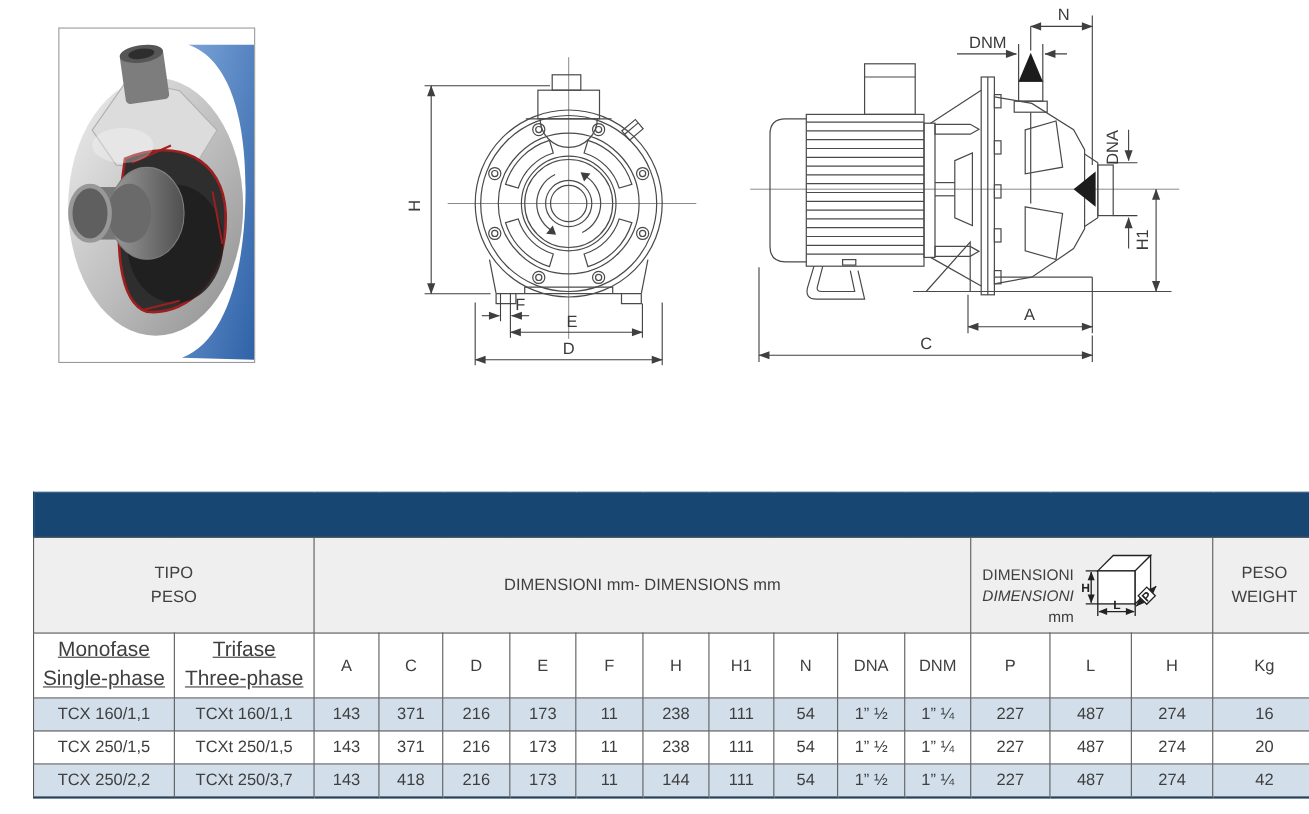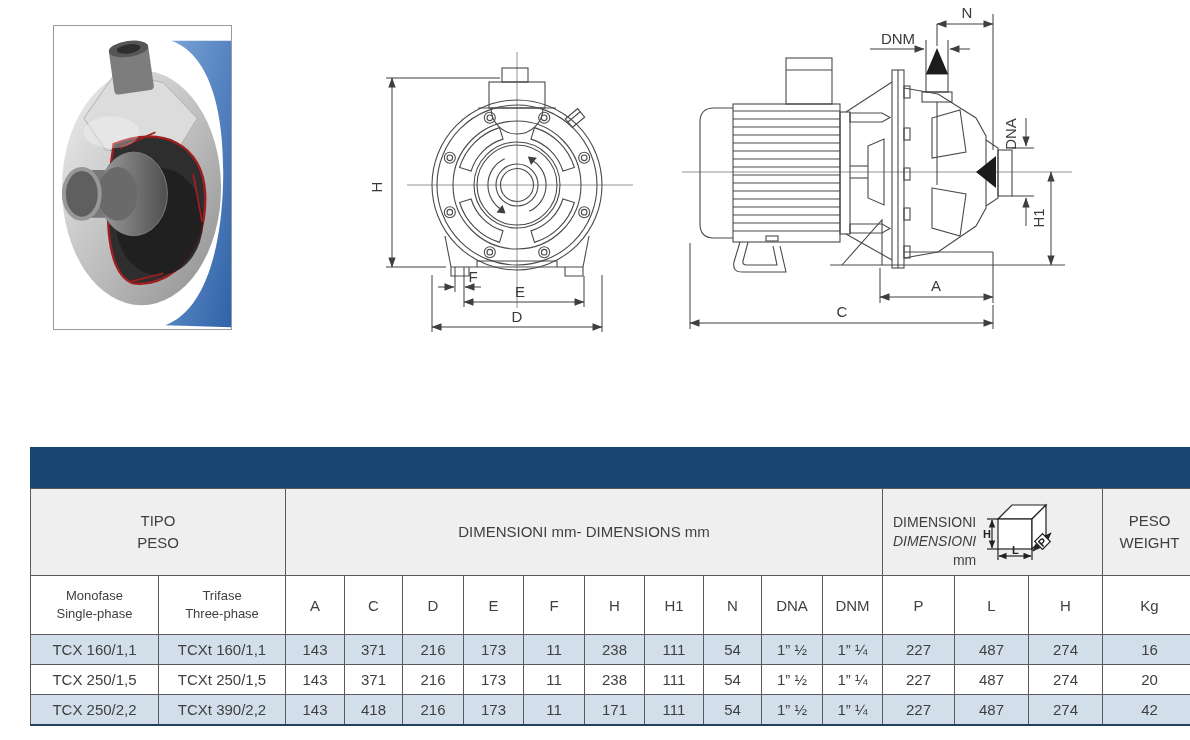--- a/index.html
+++ b/index.html
@@ -11,21 +11,21 @@
   .front-view{position:absolute;left:350px;top:40px;}
   .side-view{position:absolute;left:680px;top:0px;}
   text.dim{font-family:"Liberation Sans",sans-serif;font-size:15px;fill:#3a3a3a;}
 
   
   table.dims{position:absolute;left:30px;top:447px;width:1166px;border-collapse:collapse;table-layout:fixed;border:1.2px solid #3f3f3f;}
   .dims td,.dims th{border:1px solid #5a5a5a;text-align:center;vertical-align:middle;padding:0;font-weight:normal;color:#3f3f3f;}
   tr.bar td{background:#174672;height:40px;border-color:#174672;border-bottom:1px solid #5a5a5a;}
   tr.groups td{background:#efefef;height:86px;font-size:15px;line-height:1.5;}
   tr.letters th{background:#ffffff;height:58px;font-size:15px;}
-  tr.letters th.phase{font-size:13px;line-height:1.4;}
+  tr.letters th.phase{font-size:19px;line-height:1.4;text-decoration:underline;}
   tr.data td{height:29px;font-size:15px;background:#ffffff;}
   tr.data.shaded td{background:#d2dfeb;}
   tr.data.last td{border-bottom:2.5px solid #26415e;margin-top:36px;}
   .group-dim-main{font-size:15px;}
   td.pack{text-align:left;}
   .pack-wrap{display:flex;align-items:center;justify-content:flex-start;gap:6px;padding-left:10px;}
   .pack-text{font-size:14px;line-height:1.35;text-align:right;margin-top:19px;}
   .pack-text .it{font-style:italic;}
   .pack-icon{flex:0 0 auto;}
   .pack-icon text{font-family:"Liberation Sans",sans-serif;font-size:11px;font-weight:bold;fill:#222;}
@@ -383,27 +383,27 @@
     <td>54</td>
     <td>1” ½</td>
     <td>1” ¼</td>
     <td>227</td>
     <td>487</td>
     <td>274</td>
     <td>20</td>
   </tr>
   <tr class="data shaded last">
     <td>TCX 250/2,2</td>
-    <td>TCXt 390/2,2</td>
+    <td>TCXt 250/3,7</td>
     <td>143</td>
     <td>418</td>
     <td>216</td>
     <td>173</td>
     <td>11</td>
-    <td>171</td>
+    <td>144</td>
     <td>111</td>
     <td>54</td>
     <td>1” ½</td>
     <td>1” ¼</td>
     <td>227</td>
     <td>487</td>
     <td>274</td>
     <td>42</td>
   </tr>
   </tbody>

